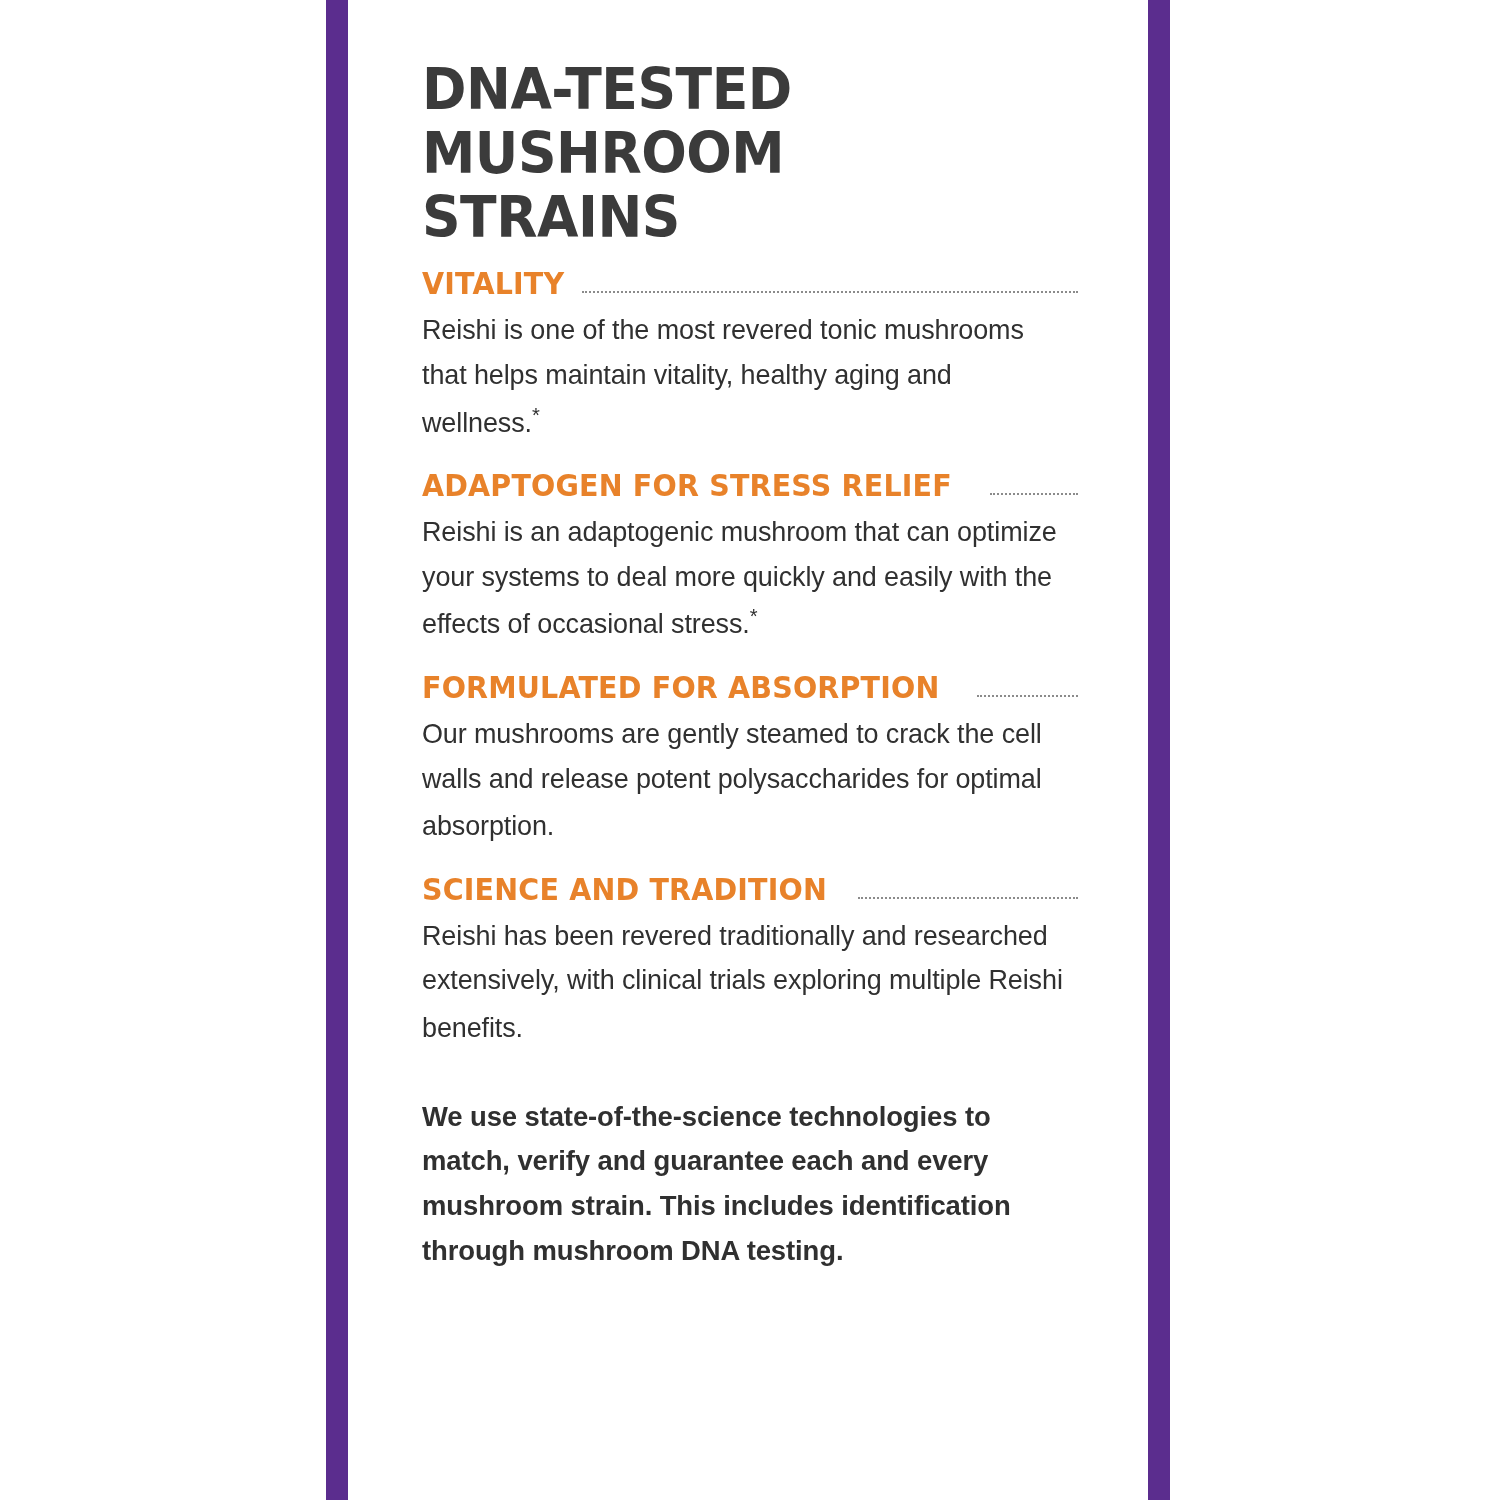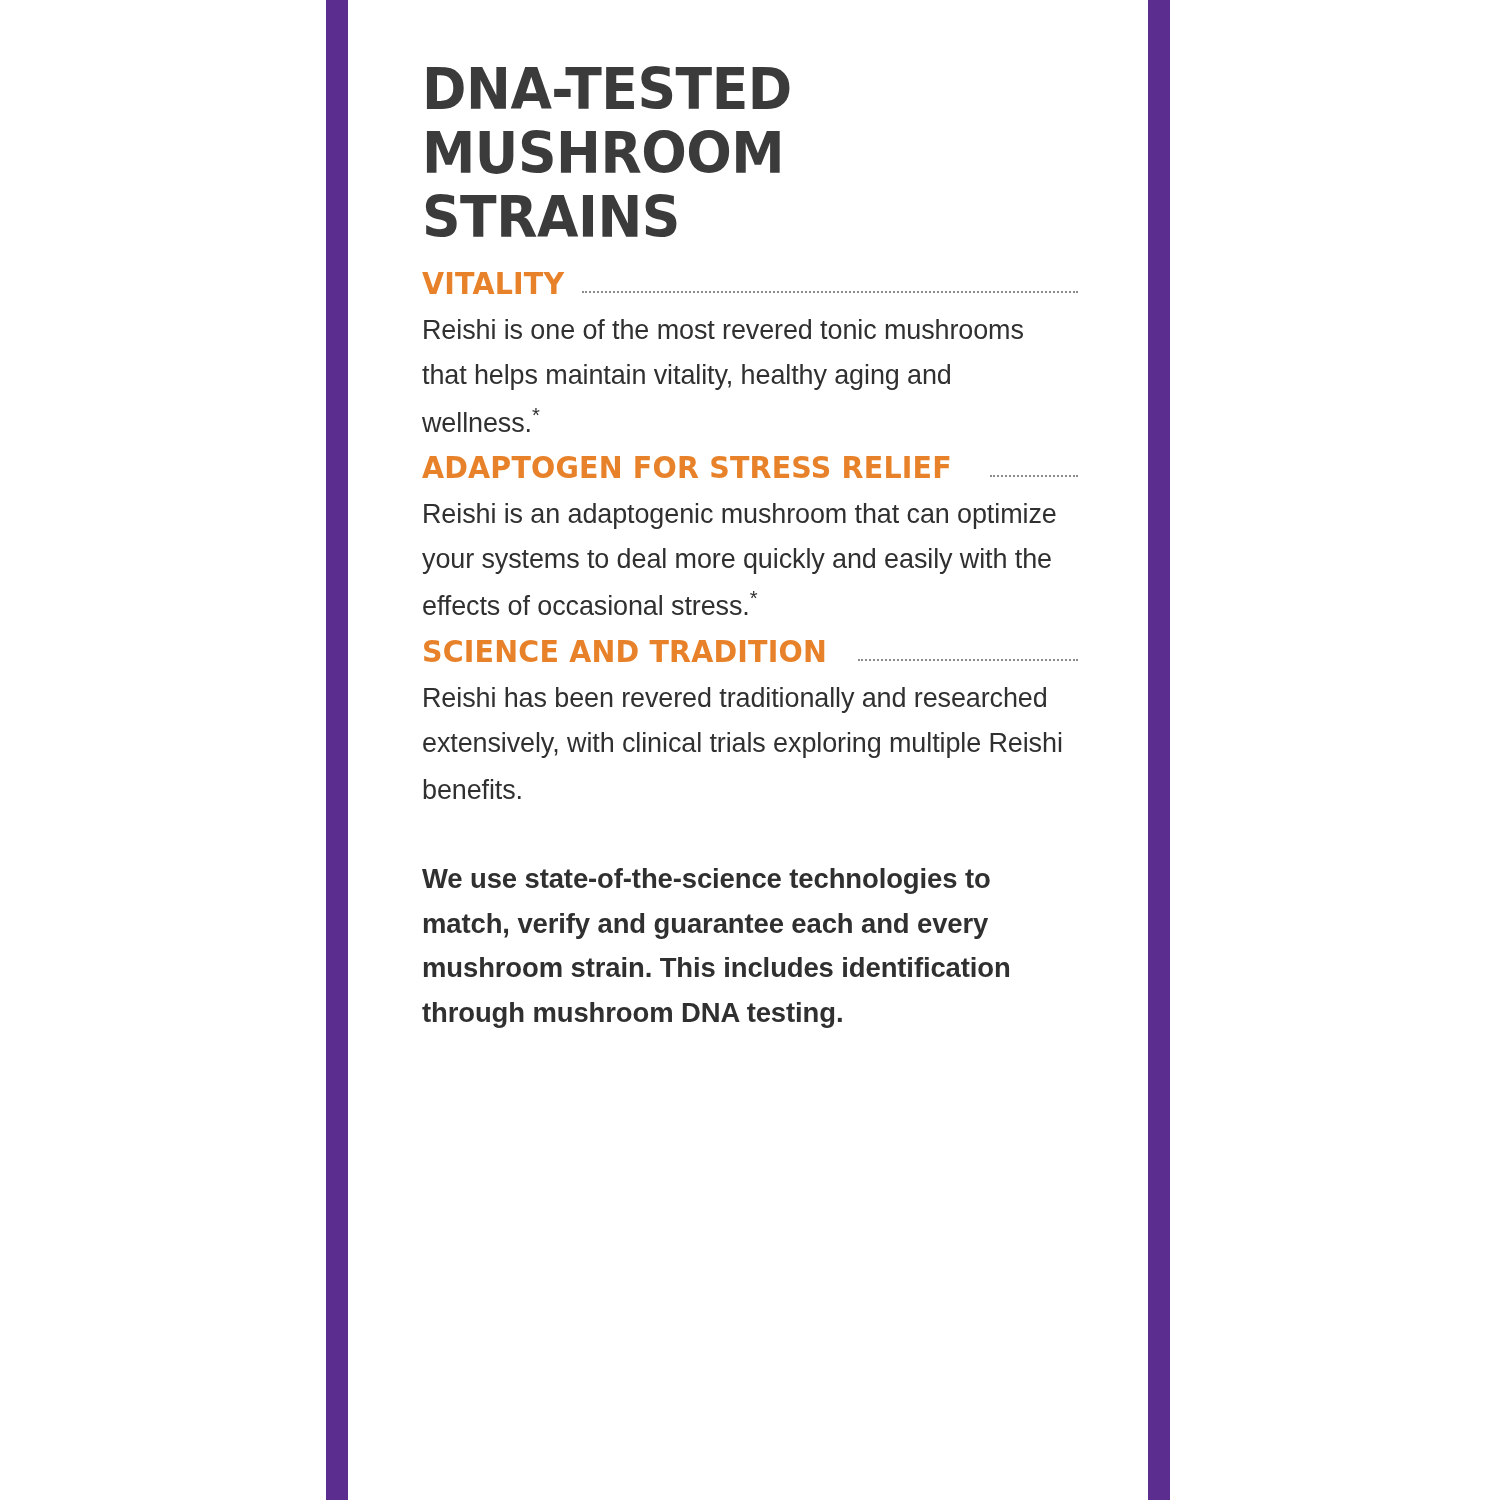--- a/index.html
+++ b/index.html
@@ -53,21 +53,21 @@
     line-height: 1.12;
     letter-spacing: -0.5px;
     text-transform: uppercase;
     margin: 0 0 18px 0;
     transform: scaleX(0.94);
     transform-origin: left top;
   }
   .title .line2 { display: block; }
 
   .section {
-    margin-top: 6px;
+    margin-top: 24px;
   }
   .section:first-of-type { margin-top: 10px; }
 
   .heading-row {
     display: flex;
     align-items: flex-end;
     width: 100%;
   }
 
   .heading {
@@ -140,20 +140,27 @@
       </div>
 
       <div class="section">
         <div class="heading-row">
           <div class="heading">ADAPTOGEN FOR STRESS RELIEF</div>
           <div class="dotline"></div>
         </div>
         <p class="body-text"><span>Reishi is an adaptogenic mushroom that can optimize your systems to deal more quickly and easily with the effects of occasional stress.</span><sup>*</sup></p>
       </div>
 
+      <div class="section">
+        <div class="heading-row">
+          <div class="heading">FORMULATED FOR ABSORPTION</div>
+          <div class="dotline"></div>
+        </div>
+        <p class="body-text"><span>Our mushrooms are gently steamed to crack the cell walls and release potent polysaccharides for optimal absorption.</span><sup></sup></p>
+      </div>
 
       <div class="section">
         <div class="heading-row">
           <div class="heading">SCIENCE AND TRADITION</div>
           <div class="dotline"></div>
         </div>
         <p class="body-text"><span>Reishi has been revered traditionally and researched extensively, with clinical trials exploring multiple Reishi benefits.</span><sup></sup></p>
       </div>
 
       <p class="closing">We use state-of-the-science technologies to match, verify and guarantee each and every mushroom strain. This includes identification through mushroom DNA testing.</p>

